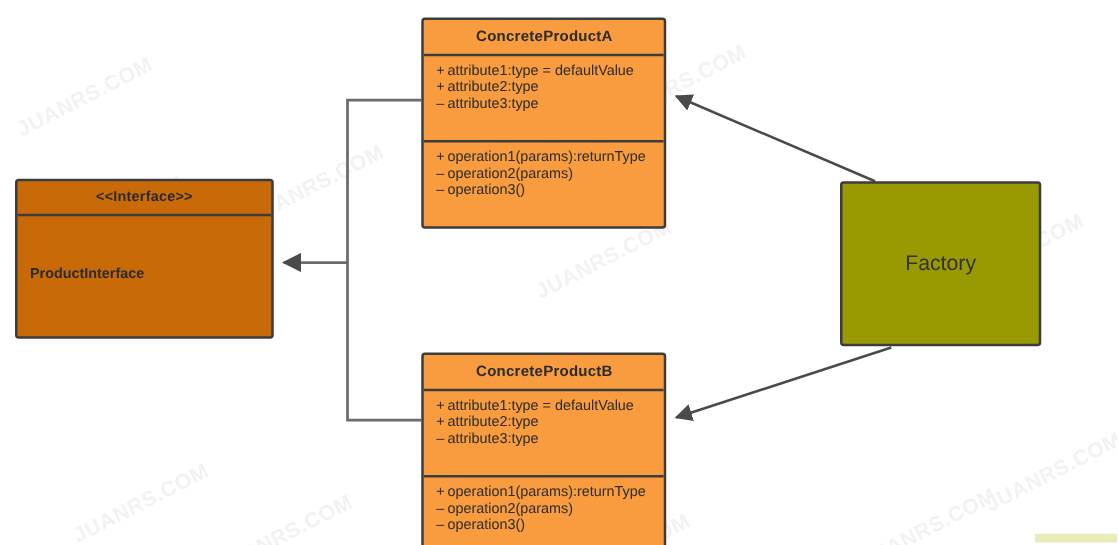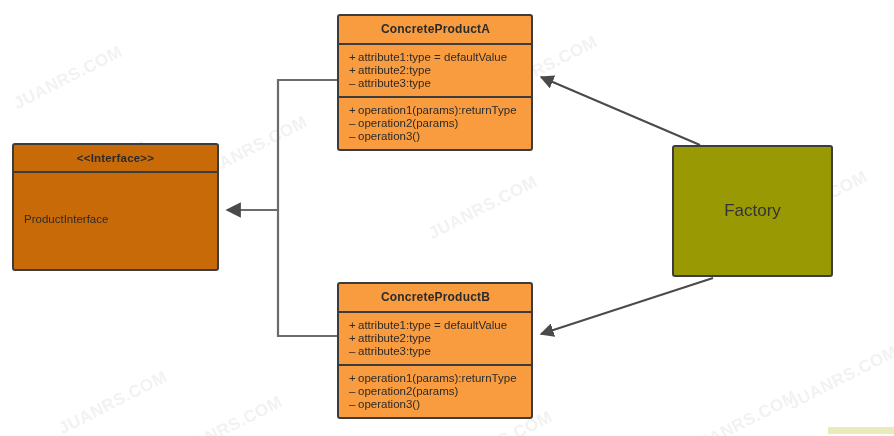--- a/index.html
+++ b/index.html
@@ -62,21 +62,21 @@
     font-size: 12px;
     font-weight: 700;
     color: #2b2b2b;
     letter-spacing: 0.2px;
   }
   .uml-sep {
     height: 0;
     border-top: 2px solid #3c3c3c;
   }
   .uml-compartment {
-    padding: 6px 10px 6px 10px;
+    padding: 6px 10px 22px 10px;
   }
   .uml-row {
     font-size: 11.5px;
     line-height: 13px;
     color: #2b2b2b;
     white-space: nowrap;
   }
   .uml-row .vis {
     display: inline-block;
     width: 9px;
@@ -102,20 +102,21 @@
     background: #c96a08;
   }
   #box-interface .uml-title {
     padding: 7px 0 7px 0;
     font-weight: 700;
     font-size: 11.5px;
   }
   #box-interface .iface-body {
     position: relative;
     height: 92px;
+    font-weight: bold;
   }
   #box-interface .iface-name {
     position: absolute;
     left: 10px;
     top: 40px;
     font-size: 11.5px;
     color: #2b2b2b;
   }
 
   

